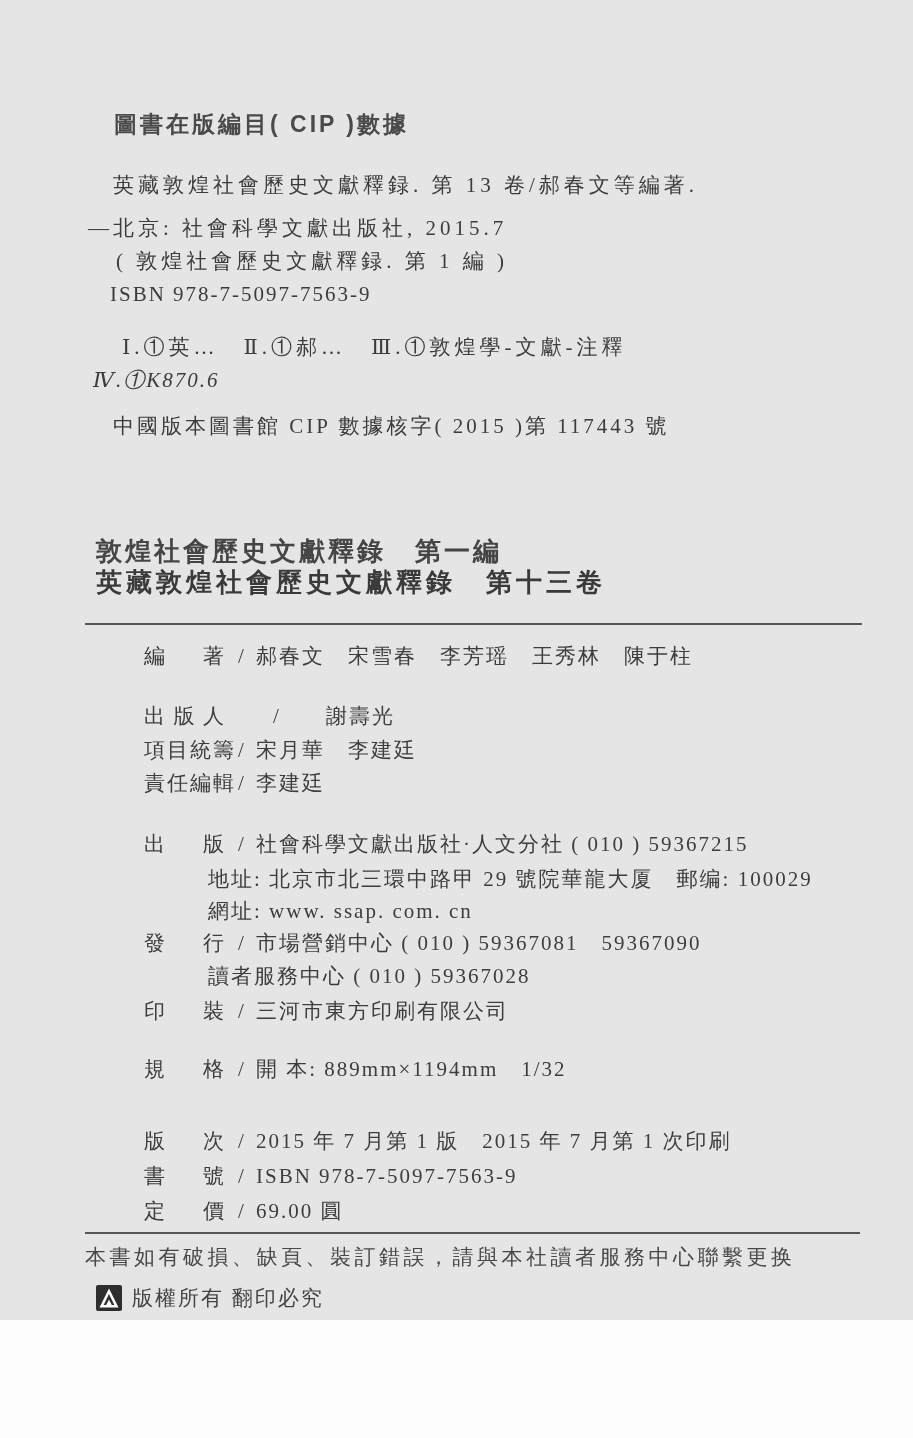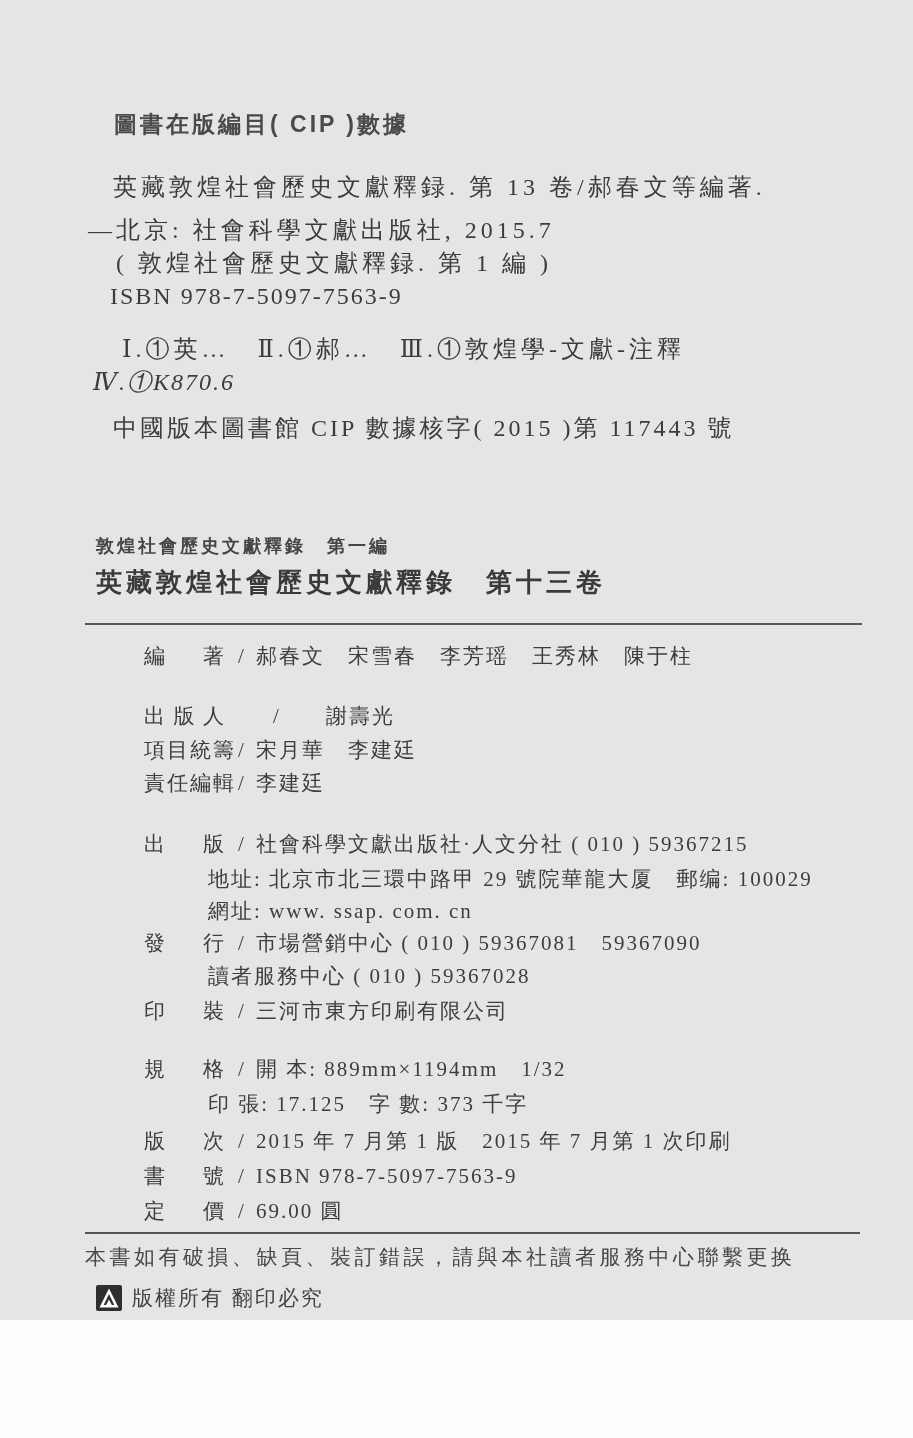--- a/index.html
+++ b/index.html
@@ -13,34 +13,34 @@
     color: #3d3d3d;
   }
   .abs { position: absolute; white-space: nowrap; line-height: 1.25; }
 
   
   .cip-header {
     top: 110px; left: 114px;
     font-family: "Liberation Sans", "DejaVu Sans", sans-serif;
     font-weight: 600; font-size: 23px; letter-spacing: 3px; color: #4a4a4a;
   }
-  .cip-line { font-size: 24px; letter-spacing: 4px; color: #3c3c3c; }
+  .cip-line { font-size: 21px; letter-spacing: 4px; color: #3c3c3c; }
   .cip-l1 { top: 172px; left: 113px; }
   .cip-l2 { top: 215px; left: 88px; }
   .cip-l3 { top: 248px; left: 116px; }
   .cip-l4 { top: 281px; left: 110px; letter-spacing: 2px; }
   .cip-c1 { top: 334px; left: 122px; }
   .cip-c2 { top: 367px; left: 93px; letter-spacing: 2px; font-style: italic; }
   .cip-rec { top: 413px; left: 113px; letter-spacing: 3px; }
 
   
   .series-title {
     top: 535px; left: 96px;
     font-family: "Liberation Sans", "DejaVu Sans", sans-serif;
-    font-weight: 600; font-size: 18px; letter-spacing: 3px; color: #454545;
+    font-weight: 600; font-size: 26px; letter-spacing: 3px; color: #454545;
   }
   .main-title {
     top: 567px; left: 96px;
     font-family: Liberation Serif, serif;
     font-weight: 700; font-size: 26px; letter-spacing: 4px; color: #3a3a3a;
   }
   .rule { position: absolute; height: 2px; background: #565656; }
   .rule-top { top: 623px; left: 85px; width: 777px; }
   .rule-bottom { top: 1232px; left: 85px; width: 775px; }
 
@@ -150,23 +150,20 @@
   <div class="abs crow r-print">
     <span class="lbl">印裝</span>
       <span class="sep">/</span>
       <span>三河市東方印刷有限公司</span>
   </div>
   <div class="abs crow r-format">
     <span class="lbl">規格</span>
       <span class="sep">/</span>
       <span>開 本: 889mm×1194mm　1/32</span>
   </div>
-  <div class="abs crow sub r-sheets">
-    <span>印 張: 17.125　字 數: 373 千字</span>
-  </div>
   <div class="abs crow r-edition">
     <span class="lbl">版次</span>
       <span class="sep">/</span>
       <span>2015 年 7 月第 1 版　2015 年 7 月第 1 次印刷</span>
   </div>
   <div class="abs crow r-isbn">
     <span class="lbl">書號</span>
       <span class="sep">/</span>
       <span>ISBN 978-7-5097-7563-9</span>
   </div>

